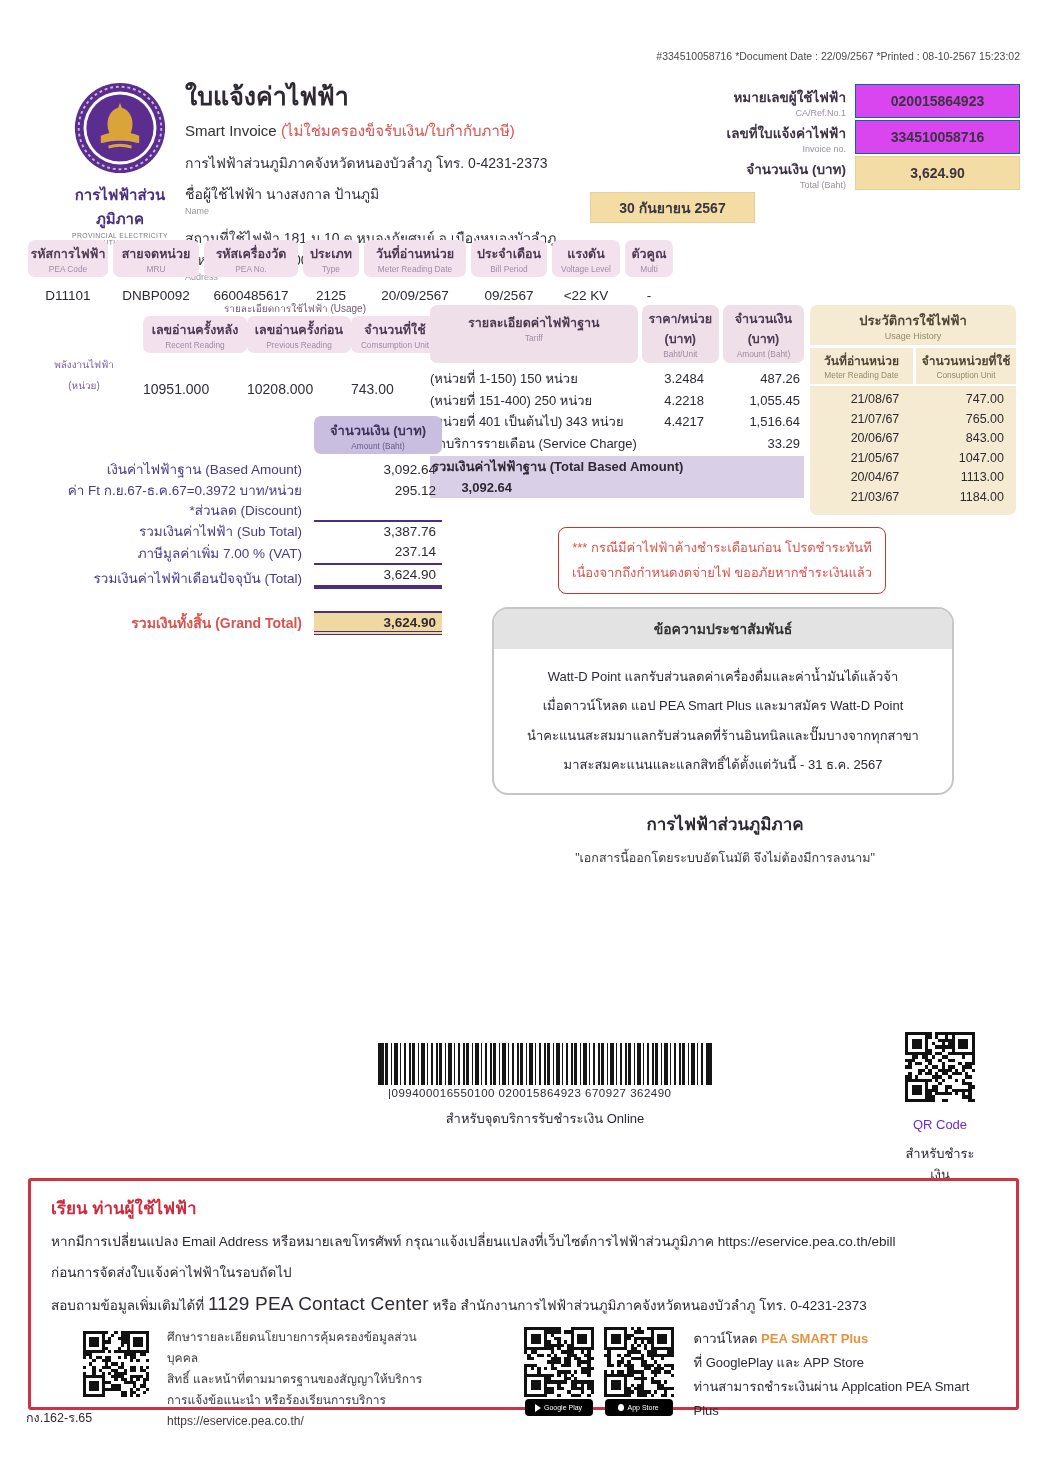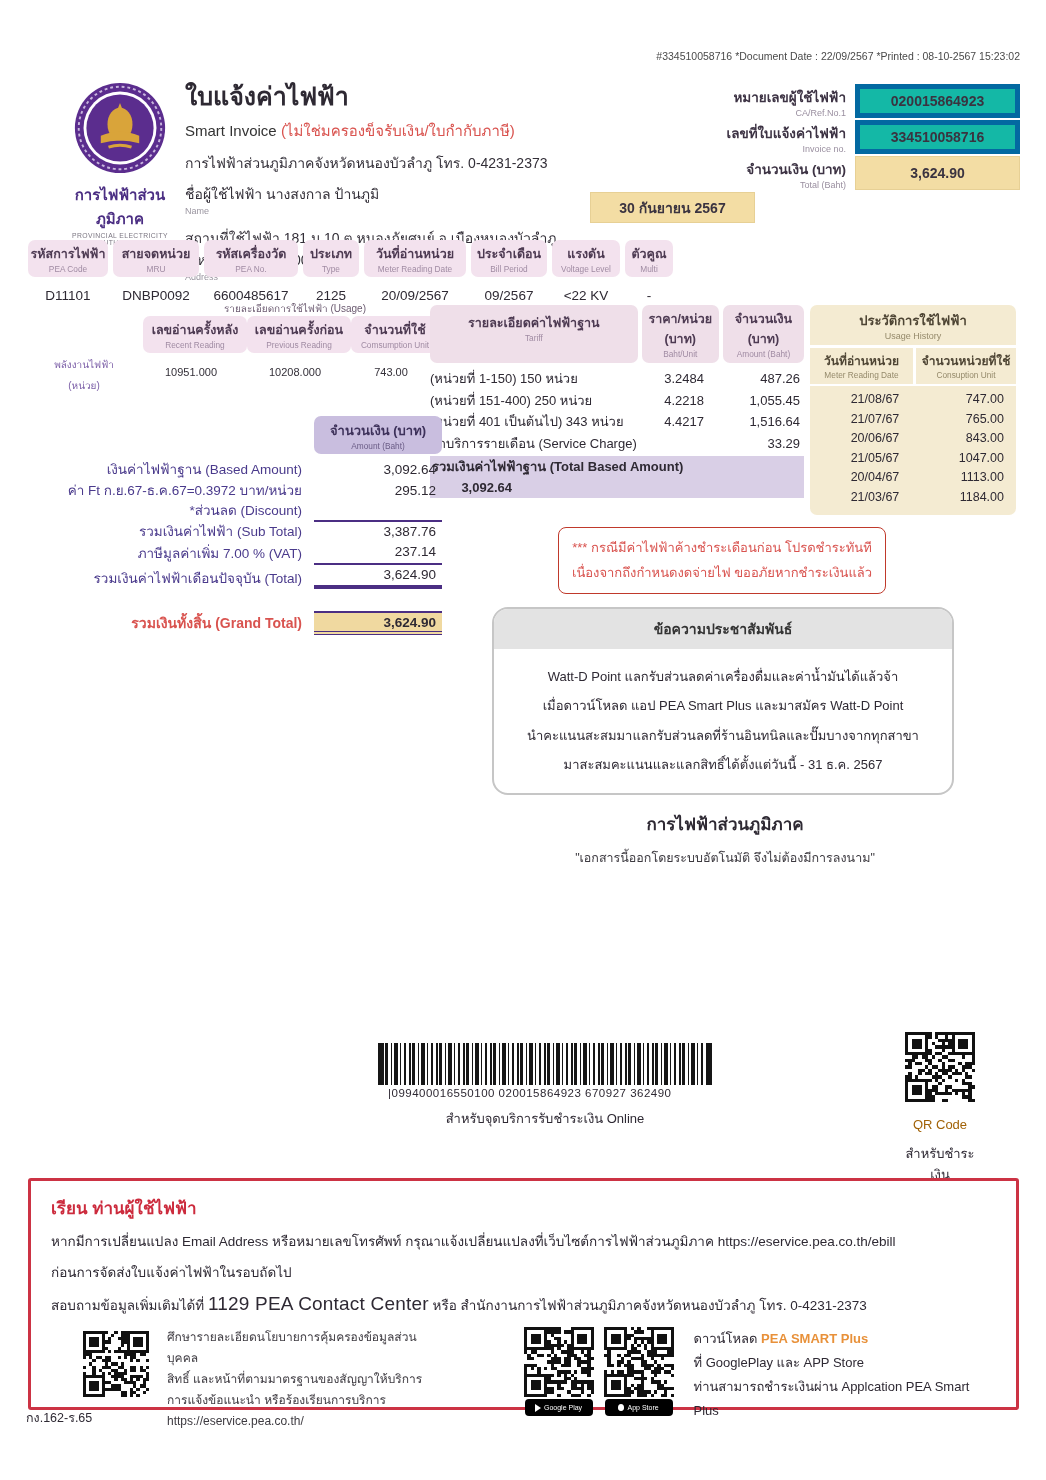--- a/index.html
+++ b/index.html
@@ -31,39 +31,39 @@
 
   
   .sumbox { right:26px; top:84px; width:430px; }
   .sum-row { display:flex; align-items:stretch; margin-bottom:2px; }
   .sum-label { flex:1; text-align:right; padding-right:9px; padding-top:2px; }
   .sum-label .th { font-size:13.5px; font-weight:bold; color:#3d3344; }
   .sum-label .en { font-size:9px; color:#9a8f a0; color:#9a8fa0; }
   .sum-label.red .th, .sum-label.red .en { color:#d9534f; }
   .sum-val { width:165px; min-height:31px; display:flex; align-items:center; justify-content:center;
              font-size:14px; font-weight:bold; color:#3a3340; }
-  .sum-val.pink { background:#14b8a6; border:5px solid #0369a1; }
+  .sum-val.pink { background:#d946ef; border:1px solid #0369a1; }
   .sum-val.tan  { background:#f3dda4; border:1px solid #e7d095; }
 
   
   .meter-table { left:28px; top:240px; display:flex; gap:5px; }
   .m-col { text-align:center; }
   .m-head { background:#f3e2ee; border-radius:7px; padding:4px 2px 3px 2px; min-height:36px; }
   .m-head .th { font-size:12.5px; font-weight:bold; color:#4d3a52; white-space:nowrap; }
   .m-head .en { font-size:8.3px; color:#a08ba3; white-space:nowrap; }
   .m-val { font-size:13.5px; margin-top:11px; color:#2e2933; }
 
   
   .usage-title { left:150px; top:301px; width:290px; text-align:center; font-size:10px; color:#6b5a70; }
   .usage-cols { left:143px; top:316px; display:flex; }
   .u-col { text-align:center; }
   .u-head { background:#f3e2ee; border-radius:7px; padding:4px 4px 3px 4px; }
   .u-head .th { font-size:12.5px; font-weight:bold; color:#4d3a52; white-space:nowrap; }
   .u-head .en { font-size:8.3px; color:#a08ba3; }
-  .u-val { font-size:11px; margin-top:13px; text-align:center; padding-right:8px; }
+  .u-val { font-size:14px; margin-top:28px; text-align:left; padding-right:8px; }
   .usage-side { left:34px; top:354px; width:100px; text-align:center; color:#7b5ea7; font-size:10px; line-height:2.1; }
 
   
   .tariff { left:430px; top:305px; width:374px; }
   .t-headrow { display:flex; gap:4px; }
   .t-h { background:#efdfe9; border-radius:7px; text-align:center; padding:4px 2px; }
   .t-h .th { font-size:12.5px; font-weight:bold; color:#4d3a52; }
   .t-h .en { font-size:8.3px; color:#a08ba3; }
   .t-h.name { width:210px; padding-top:8px; }
   .t-h.price { width:78px; }
@@ -132,21 +132,21 @@
       #161616 0 2px, #fff 2px 3px, #161616 3px 6px, #fff 6px 9px,
       #161616 9px 10px, #fff 10px 12px, #161616 12px 16px, #fff 16px 18px,
       #161616 18px 19px, #fff 19px 22px, #161616 22px 24px, #fff 24px 27px);
     border-left:4px solid #161616; border-right:4px solid #161616; }
   .bar-num { font-size:11.5px; color:#2e2933; margin-top:2px; padding-left:10px; letter-spacing:.5px; }
   .bar-cap { text-align:center; font-size:13px; color:#2e2933; margin-top:9px; }
 
   
   .payqr { left:901px; top:1032px; width:78px; text-align:center; }
   .payqr .qr { width:70px; height:70px; margin:0 auto; }
-  .payqr .l1 { font-size:13px; color:#a16207; margin-top:15px; }
+  .payqr .l1 { font-size:13px; color:#6d28d9; margin-top:15px; }
   .payqr .l2 { font-size:13px; color:#2e2933; margin-top:11px; }
 
   
   .notice { left:28px; top:1178px; width:991px; height:232px; border:3px solid #cc3344; border-radius:3px;
             padding:13px 20px 0 20px; background:#fff; }
   .n-title { color:#cc2b3d; font-size:17px; font-weight:bold; }
   .n-p { font-size:13.5px; color:#2e2933; margin-top:9px; }
   .n-p3 { font-size:13.5px; color:#2e2933; margin-top:10px; }
   .n-p3 .big { font-size:19px; letter-spacing:.2px; }
   .n-bottom { display:flex; margin-top:11px; align-items:flex-start; }

